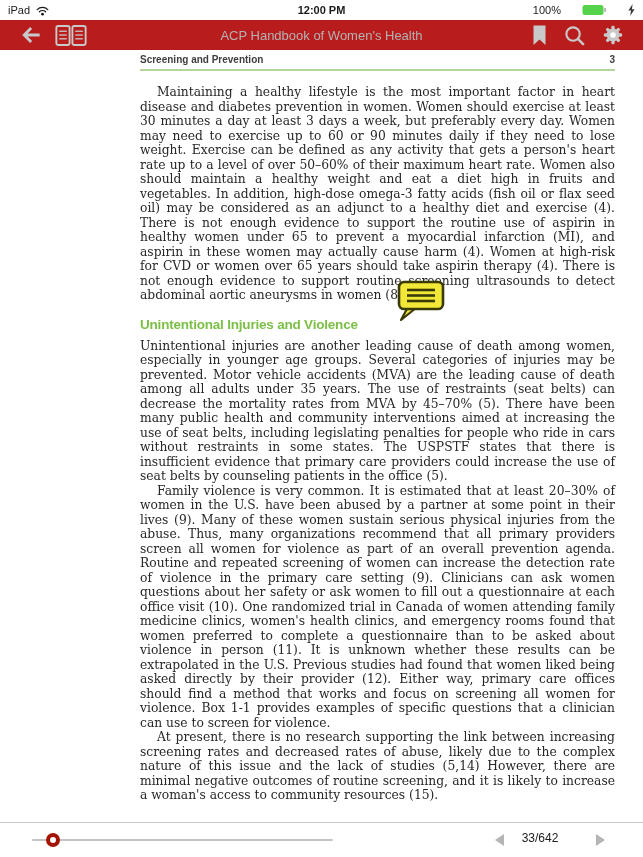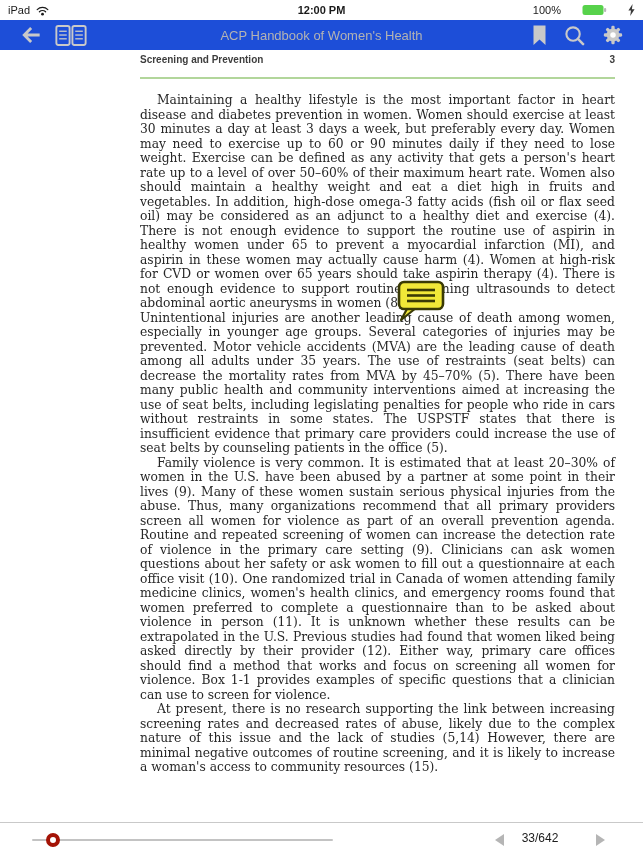--- a/index.html
+++ b/index.html
@@ -13,38 +13,38 @@
   .status-bar {
     height:20px; display:flex; align-items:center; padding:4px 8px;
     font-size:11px; color:#1a1a1a; position:relative; background:#fff;
   }
   .sb-left { display:flex; align-items:center; gap:5px; }
   .sb-center { position:absolute; left:0; right:0; text-align:center; font-weight:700; }
   .sb-right { margin-left:auto; display:flex; align-items:flex-start; gap:21px; }
   
   .toolbar {
     height:30px; display:flex; align-items:center; padding:0 19px;
-    position:relative; background:#1d4ed8;
+    position:relative; background:#b91c1c;
   }
   .tb-left { display:flex; align-items:center; gap:12px; }
   .tb-title {
     position:absolute; left:100px; right:100px; text-align:center;
     color:#b3b3b3; font-size:13px; pointer-events:none; white-space:nowrap;
   }
   .tb-right { margin-left:auto; display:flex; align-items:center; gap:17px; }
   .icon-btn { display:flex; align-items:center; cursor:pointer; }
   
   .content {
     position:relative; height:772px; padding:4px 28px 0 140px;
     overflow:hidden; background:#fff;
   }
   .running-header {
     display:flex; justify-content:space-between; align-items:flex-end;
     font-size:10px; font-weight:700; color:#3d3d3d;
-    border-bottom:2px solid #b2d69b; padding-bottom:12px;
+    border-bottom:2px solid #b2d69b; padding-bottom:4px;
   }
   .body-text { margin-top:14px; }
   .body-text p {
     font-family:"DejaVu Serif", serif; font-size:12.3px; line-height:14.5px;
     color:#272727; text-align:justify; margin:0;
   }
   .body-text p.indent { text-indent:17px; }
   h2.section-heading {
     font-size:13.5px; font-weight:700; color:#7bbf44;
     letter-spacing:-0.2px; margin:14px 0 7px 0;
@@ -158,20 +158,21 @@
   </div>
 
   <div class="content">
     <div class="running-header">
       <span>Screening and Prevention</span>
       <span>3</span>
     </div>
 
     <div class="body-text">
       <p class="indent">Maintaining a healthy lifestyle is the most important factor in heart disease and diabetes prevention in women. Women should exercise at least 30 minutes a day at least 3 days a week, but preferably every day. Women may need to exercise up to 60 or 90 minutes daily if they need to lose weight. Exercise can be defined as any activity that gets a person's heart rate up to a level of over 50–60% of their maximum heart rate. Women also should maintain a healthy weight and eat a diet high in fruits and vegetables. In addition, high-dose omega-3 fatty acids (fish oil or flax seed oil) may be considered as an adjunct to a healthy diet and exercise (4). There is not enough evidence to support the routine use of aspirin in healthy women under 65 to prevent a myocardial infarction (MI), and aspirin in these women may actually cause harm (4). Women at high-risk for CVD or women over 65 years should take aspirin therapy (4). There is not enough evidence to support routine screening ultrasounds to detect abdominal aortic aneurysms in women (8).</p>
+      <h2 class="section-heading">Unintentional Injuries and Violence</h2>
       <p>Unintentional injuries are another leading cause of death among women, especially in younger age groups. Several categories of injuries may be prevented. Motor vehicle accidents (MVA) are the leading cause of death among all adults under 35 years. The use of restraints (seat belts) can decrease the mortality rates from MVA by 45–70% (5). There have been many public health and community interventions aimed at increasing the use of seat belts, including legislating penalties for people who ride in cars without restraints in some states. The USPSTF states that there is insufficient evidence that primary care providers could increase the use of seat belts by counseling patients in the office (5).</p>
       <p class="indent">Family violence is very common. It is estimated that at least 20–30% of women in the U.S. have been abused by a partner at some point in their lives (9). Many of these women sustain serious physical injuries from the abuse. Thus, many organizations recommend that all primary providers screen all women for violence as part of an overall prevention agenda. Routine and repeated screening of women can increase the detection rate of violence in the primary care setting (9). Clinicians can ask women questions about her safety or ask women to fill out a questionnaire at each office visit (10). One randomized trial in Canada of women attending family medicine clinics, women's health clinics, and emergency rooms found that women preferred to complete a questionnaire than to be asked about violence in person (11). It is unknown whether these results can be extrapolated in the U.S. Previous studies had found that women liked being asked directly by their provider (12). Either way, primary care offices should find a method that works and focus on screening all women for violence. Box 1-1 provides examples of specific questions that a clinician can use to screen for violence.</p>
       <p class="indent">At present, there is no research supporting the link between increasing screening rates and decreased rates of abuse, likely due to the complex nature of this issue and the lack of studies (5,14) However, there are minimal negative outcomes of routine screening, and it is likely to increase a woman's access to community resources (15).</p>
     </div>
 
     <svg class="note-icon" width="52" height="42" viewBox="0 0 52 42">
       <path d="M12 27 L5 40 L20 28 Z" fill="#f2e838" stroke="#3a3a05" stroke-width="2.2" stroke-linejoin="round"></path>
       <rect x="3" y="2" width="44" height="27" rx="5" fill="#f2e838" stroke="#3a3a05" stroke-width="2.6"></rect>
       <line x1="11" y1="10" x2="39" y2="10" stroke="#3a3a05" stroke-width="2.6"></line>
       <line x1="11" y1="15.5" x2="39" y2="15.5" stroke="#3a3a05" stroke-width="2.6"></line>

